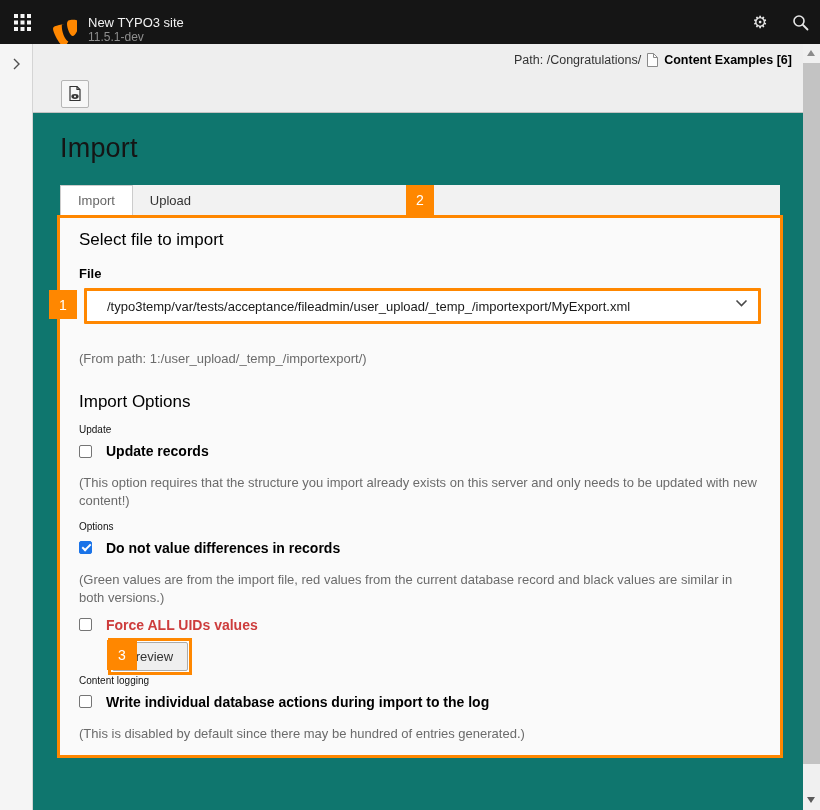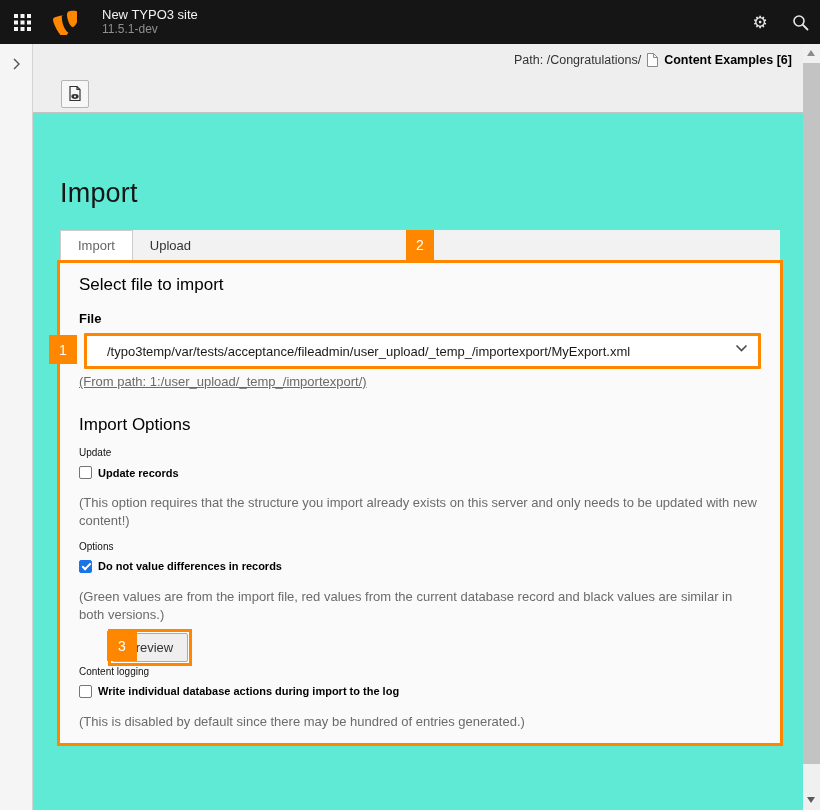--- a/index.html
+++ b/index.html
@@ -3,34 +3,34 @@
 <meta charset="utf-8">
 <style>
   * { box-sizing: border-box; margin: 0; padding: 0; }
   html,body { background:#fff; }
   body { font-family: "Liberation Sans", sans-serif; }
   .app { position:relative; width:820px; height:810px; overflow:hidden; background:#fff; }
 
   
   .topbar { height:44px; background:#151515; display:flex; align-items:stretch; }
   .mm-btn { width:44px; display:flex; align-items:center; justify-content:center; cursor:pointer; }
-  .brand { display:flex; align-items:center; gap:25px; padding-left:7px; cursor:pointer; }
+  .brand { display:flex; align-items:flex-end; gap:11px; padding-left:7px; cursor:pointer; }
   .brand-text { line-height:1.1; }
   .site-title { color:#f2f2f2; font-size:13px; }
   .site-version { color:#8f8f8f; font-size:12px; margin-top:1px; }
   .topbar-right { margin-left:auto; display:flex; }
   .tb-icon-btn { width:40px; display:flex; align-items:center; justify-content:center; cursor:pointer; }
   .gear-glyph { color:#e6e6e6; font-size:17px; line-height:1; }
 
   
   .body-row { display:flex; height:766px; }
   .nav-sidebar { width:33px; background:#f5f5f5; border-right:1px solid #d4d4d4; padding-top:13px;
                  display:flex; justify-content:center; align-items:flex-start; }
   .nav-toggle { cursor:pointer; display:block; }
-  .main-col { flex:1; min-width:0; display:flex; flex-direction:column; background:#5eead4;gap:45px; }
+  .main-col { flex:1; min-width:0; display:flex; flex-direction:column; background:#0f766e; }
 
   
   .scrollbar { width:17px; background:#f0f0f0; position:relative; }
   .sb-arrow { position:absolute; left:4px; width:0; height:0; cursor:pointer; }
   .sb-arrow.up { top:6px; border-left:4.5px solid transparent; border-right:4.5px solid transparent; border-bottom:6px solid #8b8b8b; }
   .sb-arrow.down { bottom:7px; border-left:4.5px solid transparent; border-right:4.5px solid transparent; border-top:6px solid #5a5a5a; }
   .sb-thumb { position:absolute; top:19px; left:0; width:17px; height:701px; background:#c3c3c3; cursor:pointer; }
 
   
   .docheader { background:#eee; border-bottom:1px solid #c3c3c3; }
@@ -56,34 +56,34 @@
   .fld-label { font-size:13px; font-weight:bold; color:#000; margin-top:16px; }
 
   .select-wrap { position:relative; margin-top:7px; margin-left:5px; }
   .file-select { -webkit-appearance:none; appearance:none; width:100%; height:36px; border:3px solid #ff8700;
                  border-radius:1px; background:#fff; font-family:"Liberation Sans",sans-serif;
                  font-size:13px; color:#1a1a1a; padding:0 34px 0 20px; cursor:pointer; }
   .select-chevron { position:absolute; right:13px; top:11px; pointer-events:none; }
   .marker-1 { position:absolute; left:-35px; top:2px; width:28px; height:29px; }
 
   .note { font-size:13px; color:#6b6b6b; line-height:1.4; margin-top:15px; }
-  .note.tight { margin-top:4px;text-decoration:underline; }
+  .note.tight { margin-top:26px; }
 
   .h-import-options { margin-top:24px; }
   .h-update { margin-top:12px; }
   .h-options { margin-top:10px; }
   .h-action { margin-top:8px; }
 
   .cb-row { margin-top:8px; display:flex; align-items:center; cursor:pointer; }
   .cb-row.gap { margin-top:10px; }
   .cb { width:13px; height:13px; border:1px solid #757575; border-radius:2px; background:#fff; flex:0 0 auto; }
   .cb.checked { background:#1a73e8; border-color:#1a73e8; }
   .cb.checked::after { content:""; display:block; width:7px; height:3px; border-left:2px solid #fff;
                        border-bottom:2px solid #fff; transform:rotate(-45deg); margin:2px 0 0 2px; }
-  .cb-label { font-size:11px; font-weight:bold; color:#000; margin-left:6px; }
+  .cb-label { font-size:14px; font-weight:bold; color:#000; margin-left:14px; }
   .cb-label.danger { color:#cd3c3c; }
 
   .action-row { margin-top:5px; display:flex; align-items:flex-start; position:relative; }
   .hl-outline { border:3px solid #ff8700; background:#fff; display:inline-block; padding:1px; }
   .preview-btn { background:#efefef; border:1px solid #ababab; border-radius:2px; color:#333;
                  font-family:"Liberation Sans",sans-serif; font-size:13px; padding:6px 14px; cursor:pointer; }
   .marker-3 { position:absolute; left:-1px; top:2px; width:30px; height:30px; }
   .hl-anchor { position:relative; margin-left:29px; }
 </style>
 </head>
@@ -201,20 +201,24 @@
           </div>
           <div class="note">(This option requires that the structure you import already exists on this server and only needs to be updated with new content!)</div>
 
           <div class="sub-h h-options">Options</div>
           <div class="cb-row">
             <span class="cb checked"></span>
             <span class="cb-label">Do not value differences in records</span>
           </div>
           <div class="note">(Green values are from the import file, red values from the current database record and black values are similar in both versions.)</div>
 
+          <div class="cb-row gap">
+            <span class="cb"></span>
+            <span class="cb-label danger">Force ALL UIDs values</span>
+          </div>
 
           <div class="action-row">
             <div class="hl-anchor">
               <div class="marker marker-3">3</div>
             </div>
             <span class="hl-outline">
               <button class="preview-btn">Preview</button>
             </span>
           </div>
 

